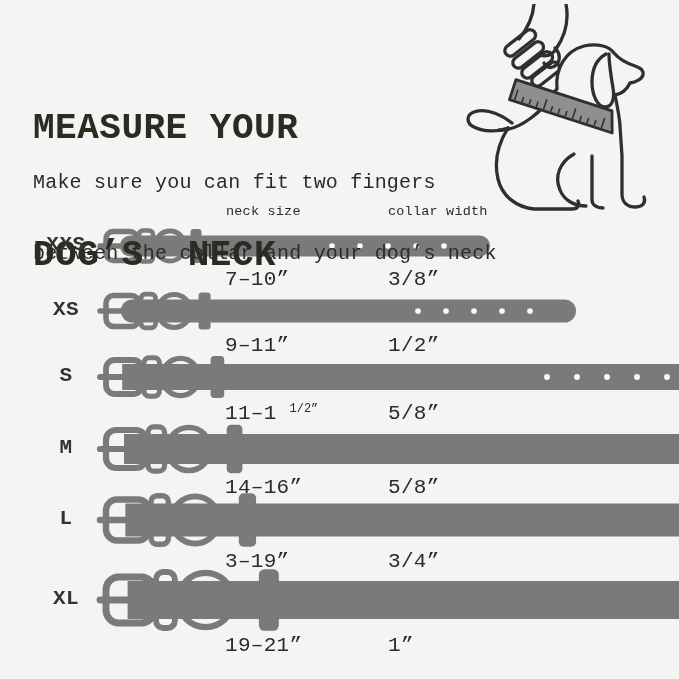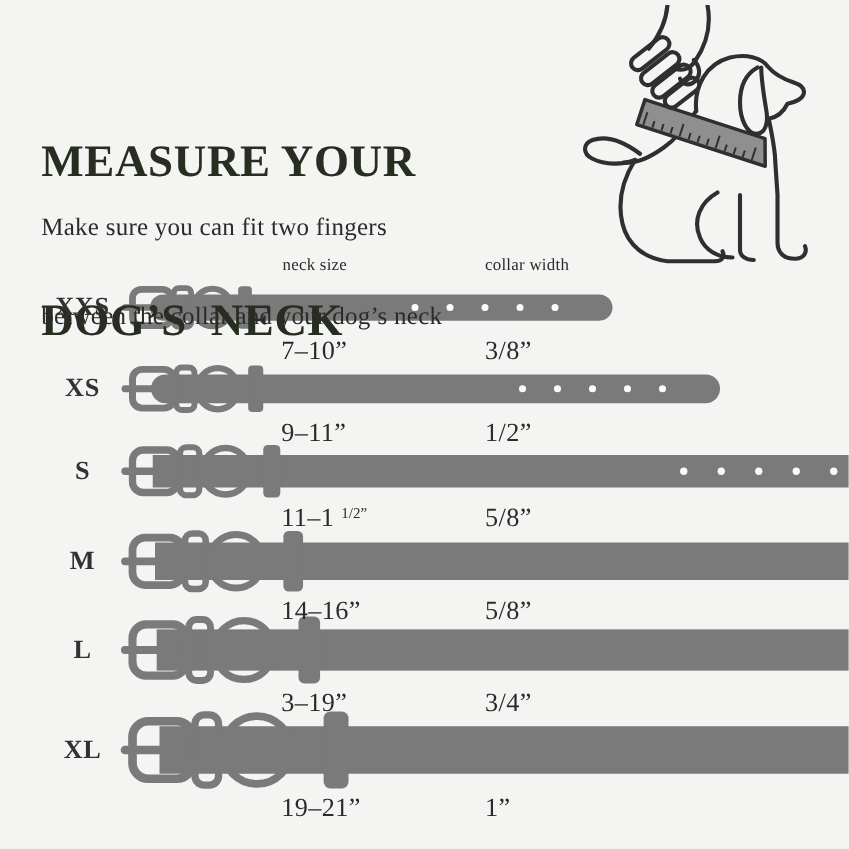--- a/index.html
+++ b/index.html
@@ -3,21 +3,21 @@
 <meta charset="utf-8">
 <style>
   :root{
     --background:#f4f4f2; --title:#272e21; --text:#2b2b2b;
     --collar:#7a7a7a; --hole:#fbfbfa; --outline:#2f2f2f; --ruler:#8f8f8f;
   }
   html,body{margin:0;padding:0;background:var(--background);}
   .page{
     position:relative;width:679px;height:679px;overflow:hidden;
     background:var(--background);
-    font-family:Liberation Serif, serif;color:var(--text);
+    font-family:Liberation Mono, monospace;color:var(--text);
   }
   #collar-canvas{position:absolute;left:0;top:0;z-index:1;}
   .txt{position:absolute;z-index:2;}
   .title{
     left:33px;top:24px;font-size:36px;line-height:1.17;font-weight:700;
     color:var(--title);letter-spacing:.5px;white-space:pre;
   }
   .subtitle{
     left:33px;top:124px;font-size:20px;line-height:1.18;color:var(--text);
     letter-spacing:.2px;white-space:pre;

